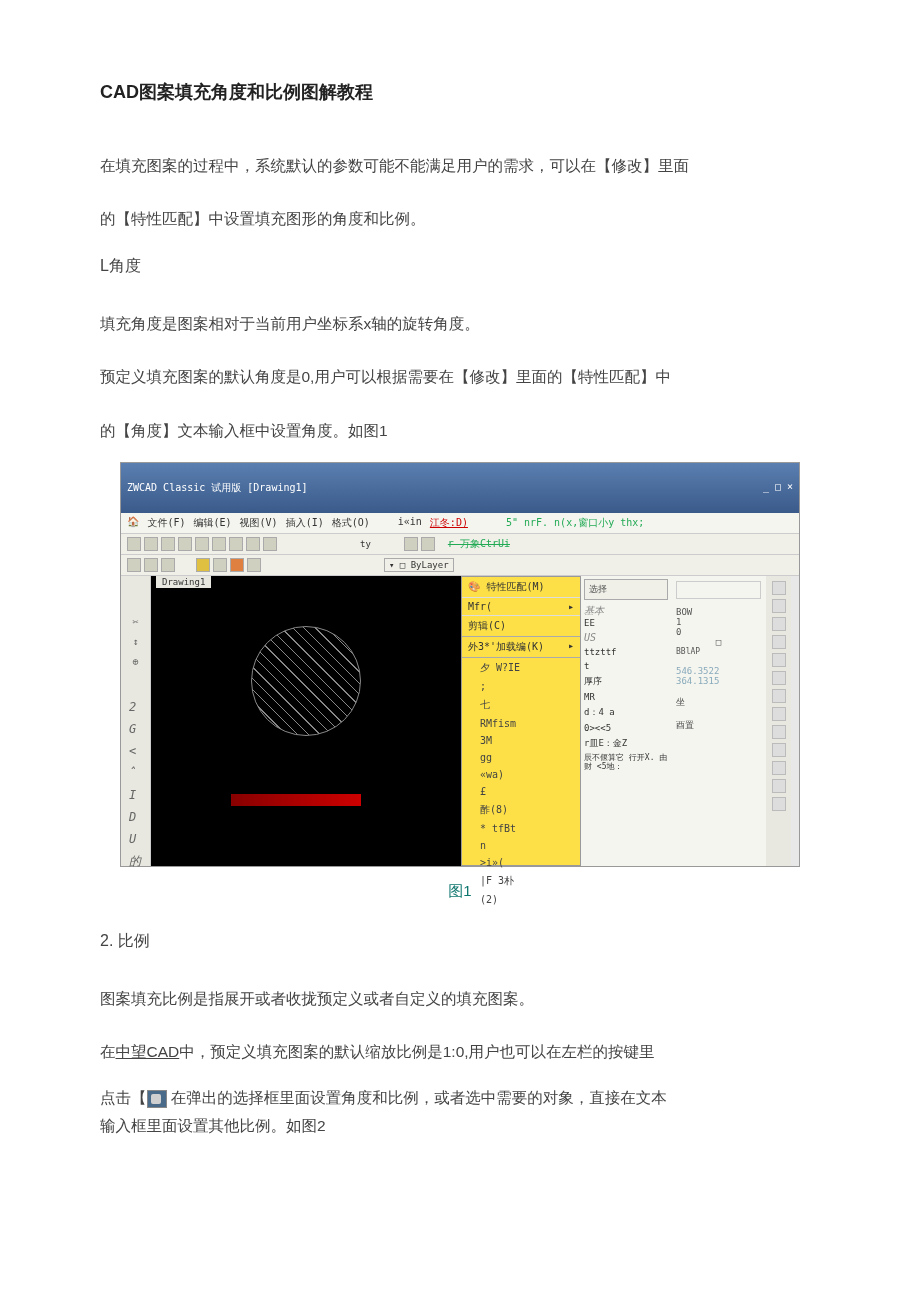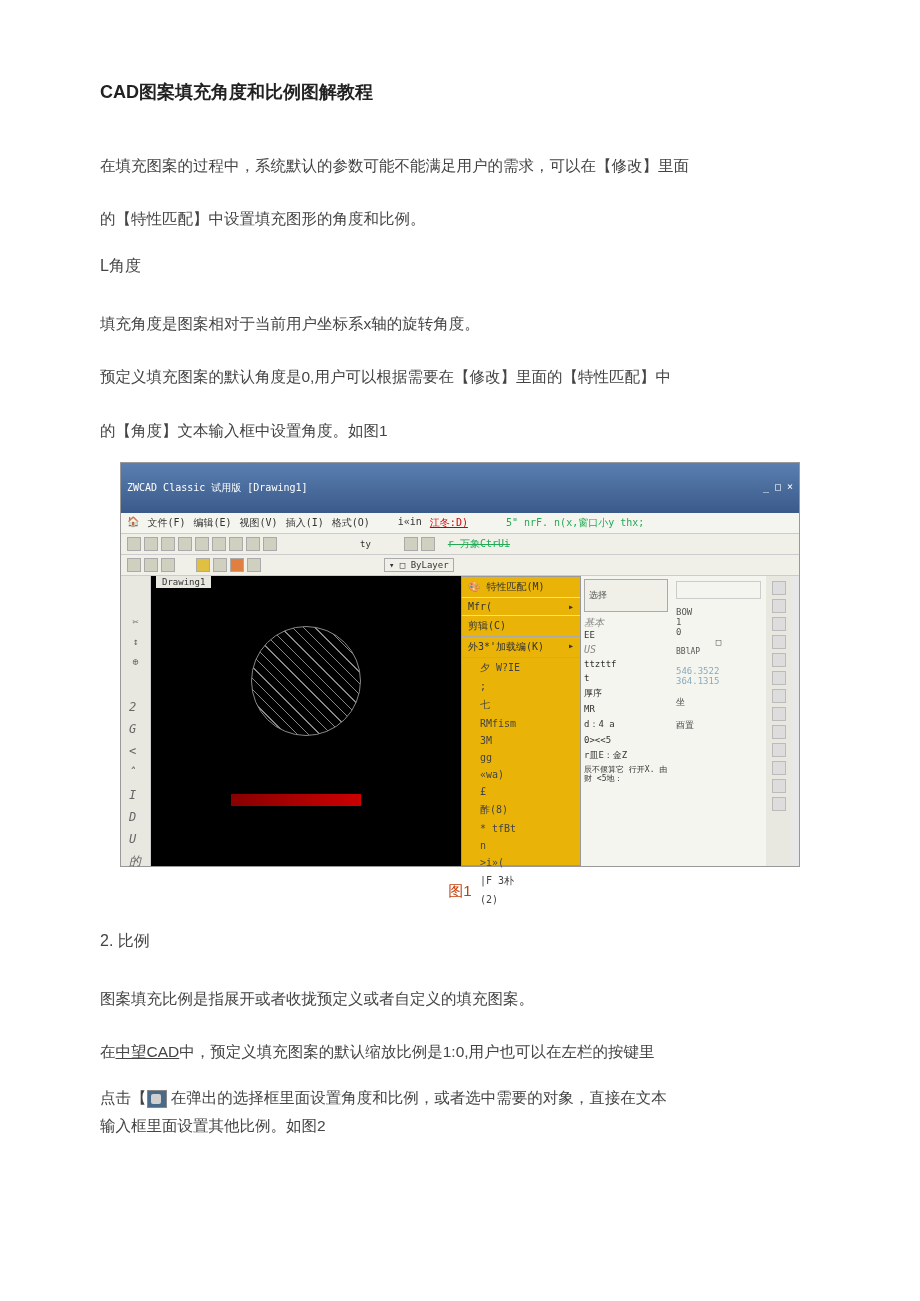--- a/index.html
+++ b/index.html
@@ -138,21 +138,21 @@
       position: absolute;
       left: -22px;
       top: 120px;
       color: #666;
       font-size: 12px;
       font-style: italic;
       line-height: 22px;
     }
     .menu-dropdown {
       width: 120px;
-      background: #eab308;
+      background: #fde047;
       border: 1px solid #999;
       font-size: 10px;
     }
     .menu-item {
       padding: 3px 6px;
       border-bottom: 1px solid #ddd;
       color: #333;
       display: flex;
       justify-content: space-between;
     }
@@ -200,21 +200,21 @@
     }
     .rt-icon {
       width: 14px;
       height: 14px;
       border: 1px solid #bbb;
       background: #ddd;
     }
     .figure-caption {
       text-align: center;
       font-size: 15px;
-      color: #c2410c;
+      color: #0f766e;
       margin: 12px 0 30px 0;
     }
     .link-text {
       color: #444;
       text-decoration: underline;
       margin-top: 38px;
     }
     .inline-icon {
       display: inline-block;
       width: 20px;
@@ -229,21 +229,21 @@
       position: absolute;
       top: 3px;
       left: 3px;
       width: 10px;
       height: 10px;
       background: #d0d0d0;
       border-radius: 2px;
     }
     .select-label {
       background: #f0f0e8;
-      padding: 9px 4px;
+      padding: 3px 4px;
       font-size: 9px;
     }
   </style>
 </head>
 <body>
 
 <div class="title">CAD图案填充角度和比例图解教程</div>
 
 <div class="paragraph">在填充图案的过程中，系统默认的参数可能不能满足用户的需求，可以在【修改】里面</div>
 <div class="paragraph">的【特性匹配】中设置填充图形的角度和比例。</div>

